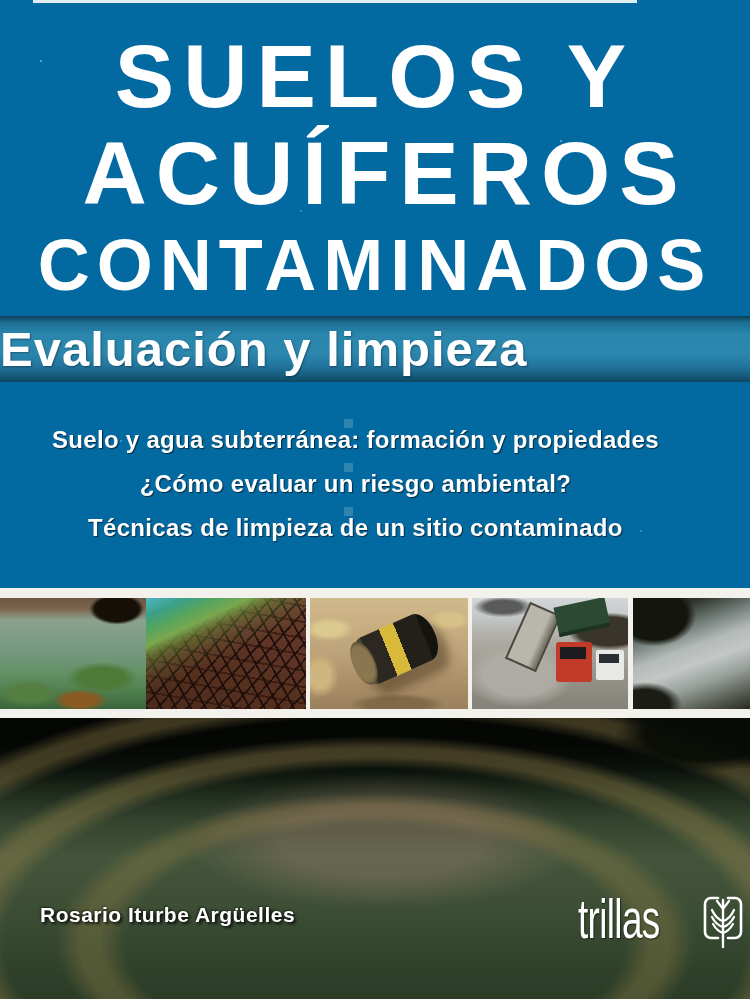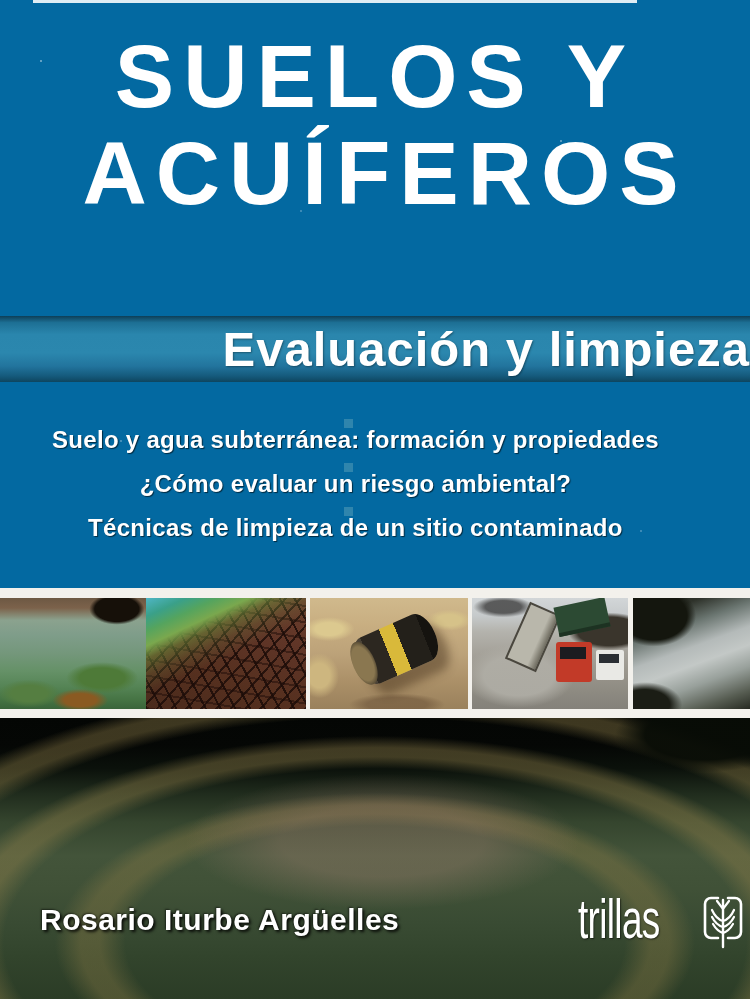--- a/index.html
+++ b/index.html
@@ -22,21 +22,21 @@
   .title-block { position:absolute; top:28px; left:0; width:100%; text-align:center;
     color:#fff; font-weight:bold; }
   .title-line-1 { font-size:89px; line-height:96px; letter-spacing:9px; }
   .title-line-2 { font-size:89px; line-height:98px; letter-spacing:9px;margin-left:20px; }
   .title-line-3 { font-size:72px; line-height:86px; letter-spacing:7px; }
 
   
   .banner {
     position:absolute; top:316px; left:0; width:750px; height:66px;
     background:linear-gradient(180deg,#0d3f58 0%,#1d6f94 10%,#2a86ad 28%,#2b87ae 56%,#22749d 76%,#155a7c 91%,#0e455f 100%);
-    text-align:right;
+    text-align:left;
   }
   .banner-text { color:#fff; font-weight:bold; font-size:49px; line-height:66px; letter-spacing:1px;
     text-shadow:1px 1px 2px rgba(0,0,0,.35); }
 
   
   .bullets { position:absolute; top:419px; left:52px; }
   .bullet-row { display:flex; align-items:center; margin-bottom:11px;flex-direction:column; }
   .bullet-marker { width:9px; height:9px; background:#2f85ad; margin-right:14px; flex:0 0 auto; }
   .bullet-text { color:#fff; font-weight:bold; font-size:24px; line-height:24px; letter-spacing:.3px;
     text-shadow:1px 1px 1px rgba(0,0,0,.6); }
@@ -103,39 +103,40 @@
 
   
   .big-photo { position:absolute; top:718px; left:0; width:750px; height:281px;
     background:
       radial-gradient(ellipse 120px 50px at 94% 6%, rgba(8,12,6,.95) 0 50%, rgba(8,12,6,0) 75%),
       radial-gradient(ellipse 290px 100px at 51% 44%, rgba(186,142,128,.30) 0 35%, rgba(186,142,128,0) 68%),
       radial-gradient(ellipse 640px 300px at 50% 80%, rgba(0,0,0,0) 0 39%, rgba(139,123,70,.38) 43% 46%, rgba(0,0,0,0) 50% 58%, rgba(146,129,75,.42) 62% 65%, rgba(0,0,0,0) 69% 75%, rgba(131,115,66,.45) 79% 82%, rgba(0,0,0,0) 86%),
       linear-gradient(180deg,#040604 0%,#050705 10%,#0b110b 18%,#202c1d 27%,#35452e 37%,#43543a 49%,#405137 61%,#394b33 73%,#32442c 85%,#2b3c26 100%);
   }
   .author { position:absolute; left:40px; top:903px; color:#fff; font-weight:bold;
-    font-size:30px; letter-spacing:.5px;
+    font-size:21px; letter-spacing:.5px;
     text-shadow:2px 2px 3px rgba(0,0,0,.85), -1px -1px 2px rgba(0,0,0,.5); }
   .publisher { position:absolute; left:578px; top:893px; width:160px; height:62px; color:#fff; }
   .publisher-wordmark { display:inline-block; font-size:56px; font-weight:400; line-height:52px;
     letter-spacing:-1px; transform:scaleX(.66); transform-origin:left top;
     text-shadow:1px 1px 2px rgba(0,0,0,.6); }
   .publisher-emblem { position:absolute; left:124px; top:2px; }
 </style>
 </head>
 <body>
 
 <div class="cover">
 
   <div class="scan-line"></div>
   <div class="speckle" style="left:40px; top:60px;"></div>
 
   <div class="title-block">
     <div class="title-line-1">SUELOS Y</div>
     <div class="title-line-2">ACUÍFEROS</div>
+    <div class="title-line-3">CONTAMINADOS</div>
   </div>
 
   <div class="banner">
     <div class="banner-text">Evaluación y limpieza</div>
   </div>
 
   <div class="bullets">
     <div class="bullet-row">
       <span class="bullet-marker"></span>
       <span class="bullet-text">Suelo y agua subterránea: formación y propiedades</span>

